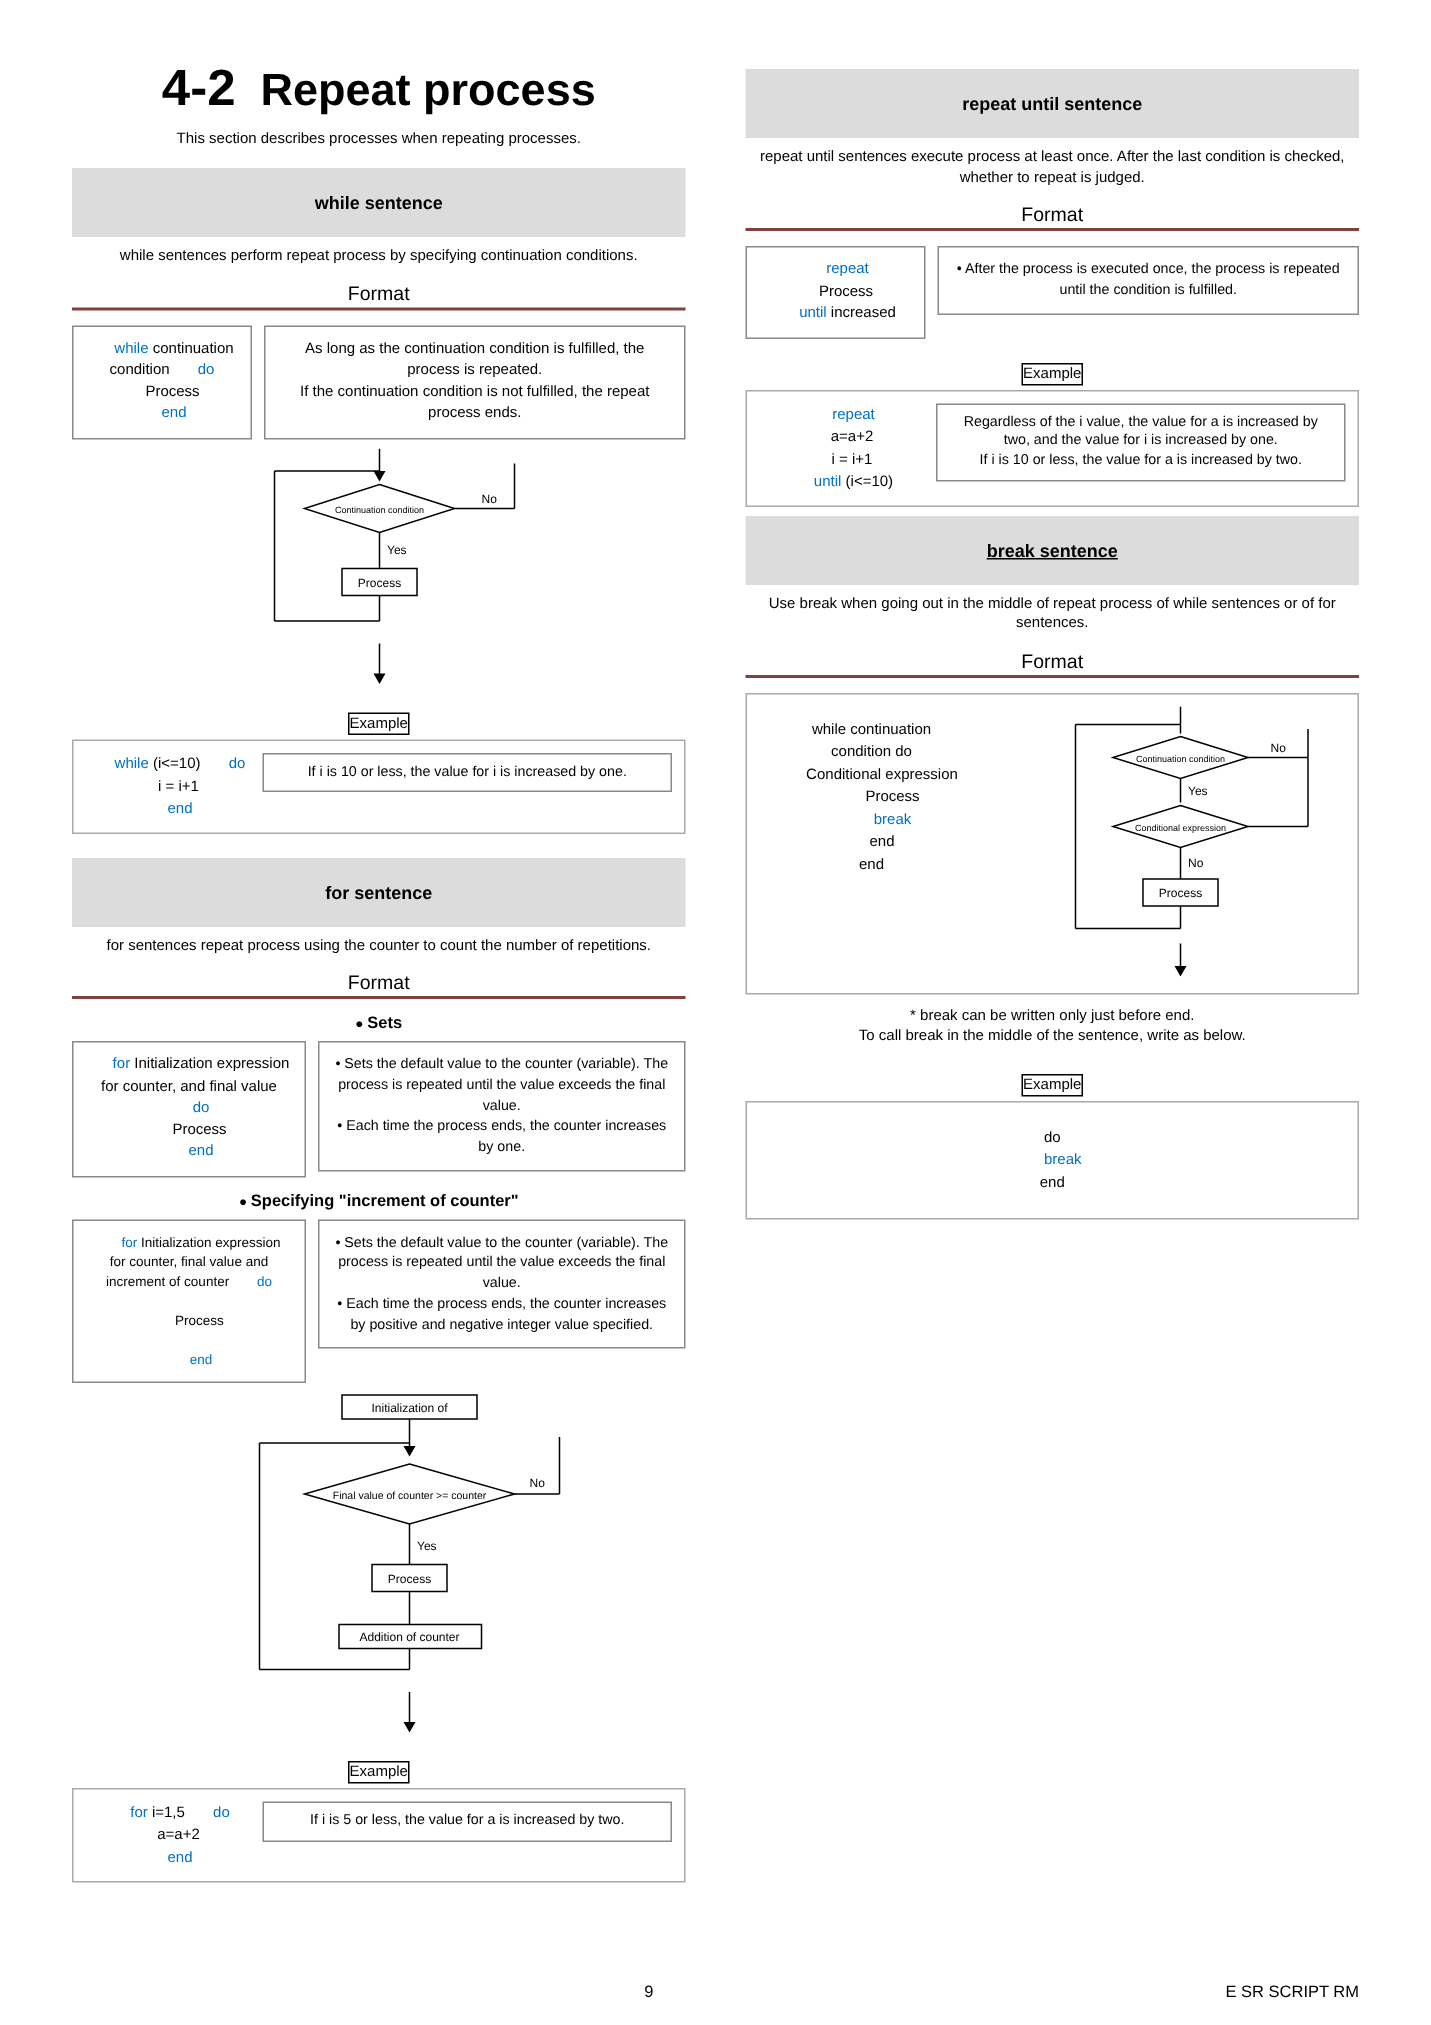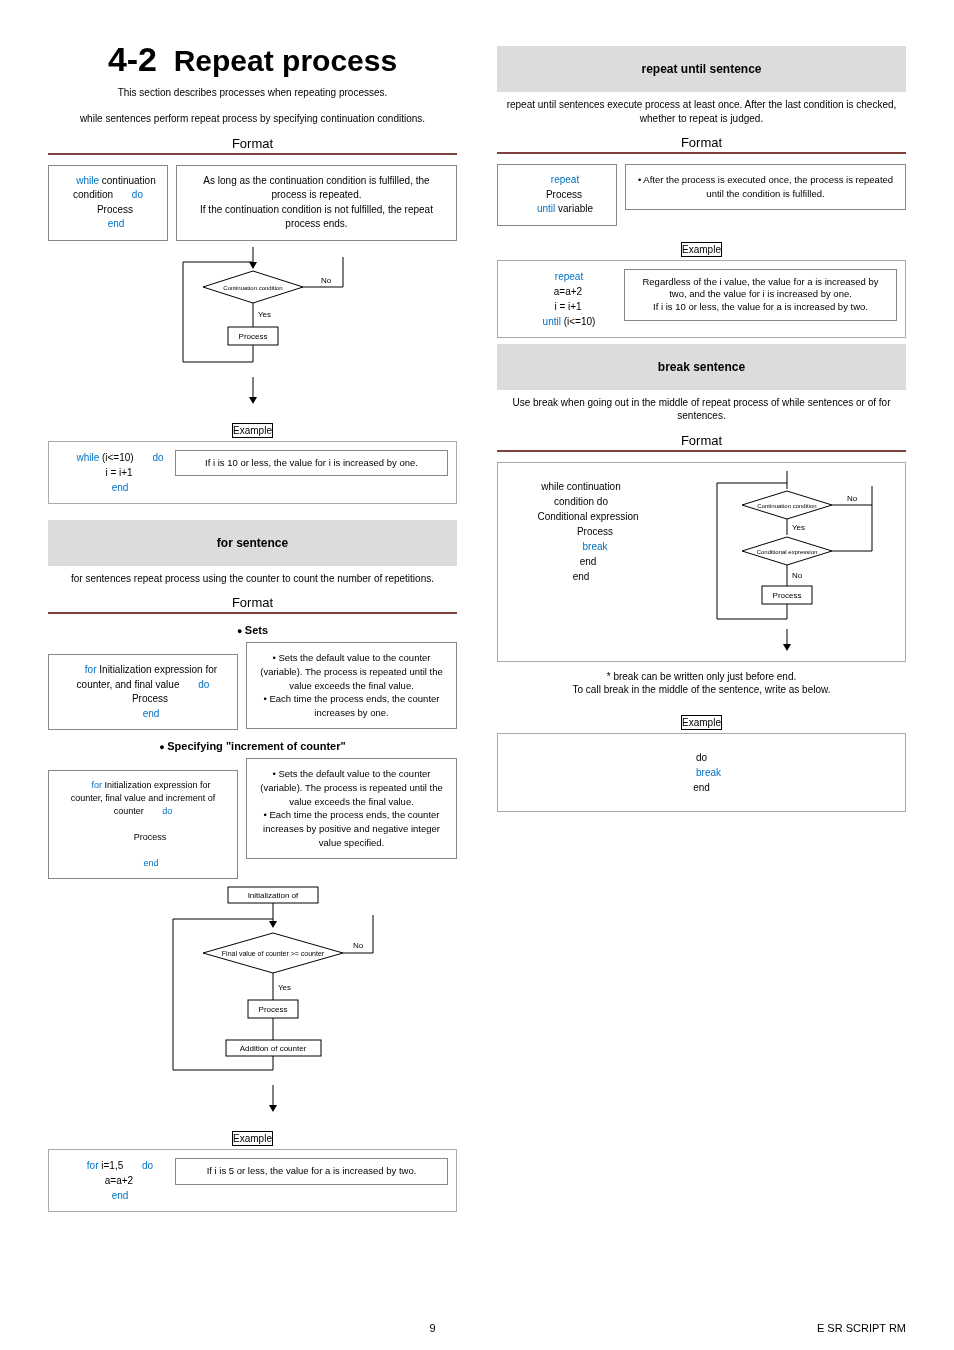--- a/index.html
+++ b/index.html
@@ -41,21 +41,21 @@
   }
   .syntax-row { display: flex; align-items: flex-start; gap: 8px; margin-bottom: 6px; }
   .syntax-box {
     border: 1px solid #888;
     padding: 8px 10px;
     font-size: 10px;
     line-height: 1.45;
     flex: 0 0 auto;
   }
   .syntax-box.codecol { width: 120px; }
-  .syntax-box.codecol-wide { width: 190px; margin-top: 12px; }
+  .syntax-box.codecol-wide { width: 156px; }
   .syntax-box.descbox { flex: 1; }
   .kw { color: #0070c0; padding-left: 16px; }
   .indent { padding-left: 14px; }
   .example-tag {
     display: inline-block;
     border: 1px solid #000;
     padding: 1px 0;
     font-size: 10px;
     margin: 10px 0 4px 0;
     background: #fff;
@@ -107,20 +107,21 @@
 <div class="columns">
 
   <div class="col">
     <div class="section-title">
       <span class="section-num">4-2</span>
       &nbsp;<span>Repeat process</span>
     </div>
     <div class="intro-text">This section describes processes when repeating processes.</div>
 
     
+    <div class="gray-header">while sentence</div>
     <div class="desc-text">while sentences perform repeat process by specifying continuation conditions.</div>
     <div class="format-header">Format</div>
 
     <div class="syntax-row">
       <div class="syntax-box codecol">
         <span class="kw">while</span><span> continuation condition </span><span class="kw">do</span><br>
         <div class="indent">Process</div>
         <span class="kw">end</span>
       </div>
       <div class="syntax-box descbox" style="white-space:pre-line;">As long as the continuation condition is fulfilled, the process is repeated.
@@ -230,41 +231,41 @@
 
   <div class="col">
     <div class="gray-header">repeat until sentence</div>
     <div class="desc-text">repeat until sentences execute process at least once. After the last condition is checked, whether to repeat is judged.</div>
     <div class="format-header">Format</div>
 
     <div class="syntax-row">
       <div class="syntax-box codecol">
         <span class="kw">repeat</span><br>
         <div class="indent">Process</div>
-        <span class="kw">until</span><span> variable</span>
+        <span class="kw">until</span><span> increased</span>
       </div>
       <div class="syntax-box descbox" style="font-size:9.5px;">• After the process is executed once, the process is repeated until the condition is fulfilled.</div>
     </div>
 
     <div class="example-tag">Example</div>
     <div class="example-outer">
       <div class="example-inner">
         <div class="example-code">
           <span class="kw">repeat</span><br>
           <div class="indent">a=a+2</div>
           <div class="indent">i = i+1</div>
           <span class="kw">until</span><span> (i&lt;=10)</span>
         </div>
         <div class="example-note" style="white-space:pre-line;">Regardless of the i value, the value for a is increased by two, and the value for i is increased by one.
 If i is 10 or less, the value for a is increased by two.</div>
       </div>
     </div>
 
     
-    <div class="gray-header" style="">break sentence</div>
+    <div class="gray-header" style="text-decoration:underline;">break sentence</div>
     <div class="desc-text">Use break when going out in the middle of repeat process of while sentences or of for sentences.</div>
     <div class="format-header">Format</div>
 
     <div style="border:1px solid #aaa; padding:8px; display:flex; gap:20px;">
       <div class="break-inner" style="flex:0 0 150px;">
         <span>while continuation</span><br>
         <span>condition do</span><br>
         <div class="indent">Conditional expression</div>
         <div class="indent" style="padding-left:28px;">Process</div>
         <div class="indent kw" style="padding-left:28px;">break</div>

